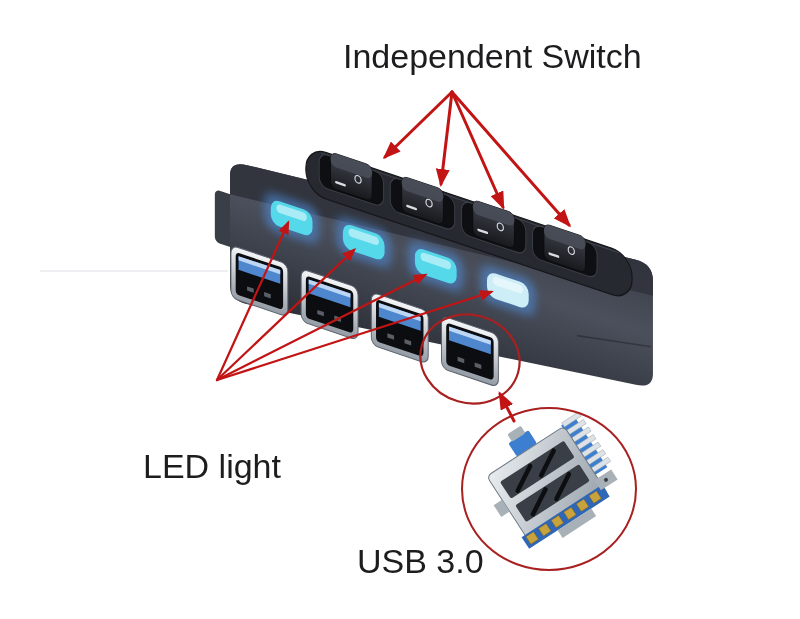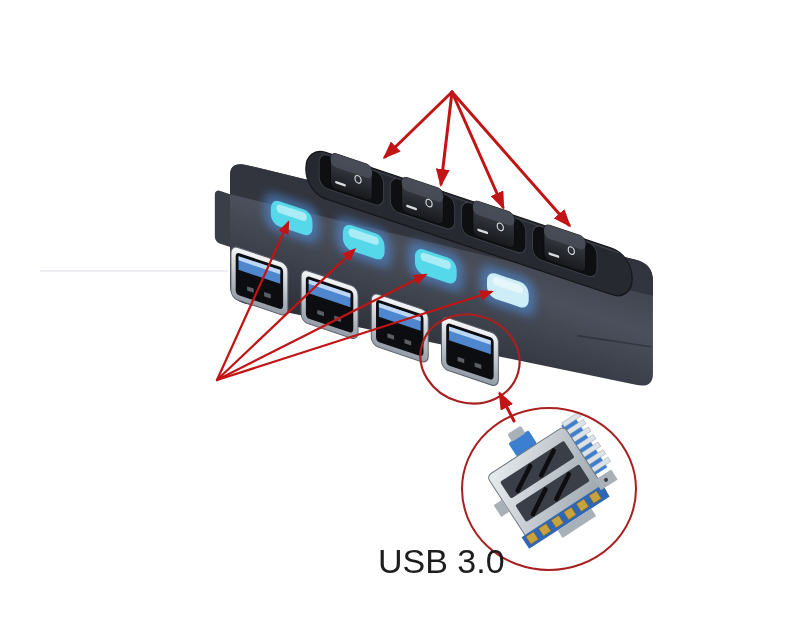--- a/index.html
+++ b/index.html
@@ -232,14 +232,16 @@
       <line class="ann-thin" x1="217" y1="380" x2="354" y2="250" marker-end="url(#ah-small)"></line>
       <line class="ann-thin" x1="217" y1="380" x2="425" y2="275" marker-end="url(#ah-small)"></line>
       <line class="ann-thin" x1="217" y1="380" x2="491" y2="292" marker-end="url(#ah-small)"></line>
 
       <ellipse class="ann-ellipse" cx="470" cy="359" rx="50" ry="44" stroke-width="2.2" transform="rotate(16 470 359)"></ellipse>
       <ellipse class="ann-ellipse" cx="549" cy="489" rx="87" ry="81" stroke-width="2"></ellipse>
       <line class="ann-line" x1="514" y1="421" x2="500" y2="394" marker-end="url(#ah-big)"></line>
     </g>
   </svg>
 
-  <div class="label" style="left:378px; top:542px">USB 3.0</div>
+  <div class="label" style="left:343px; top:37px">Independent Switch</div>
+  <div class="label" style="left:143px; top:447px">LED light</div>
+  <div class="label" style="left:357px; top:542px">USB 3.0</div>
 </div>
 
 </body></html>

